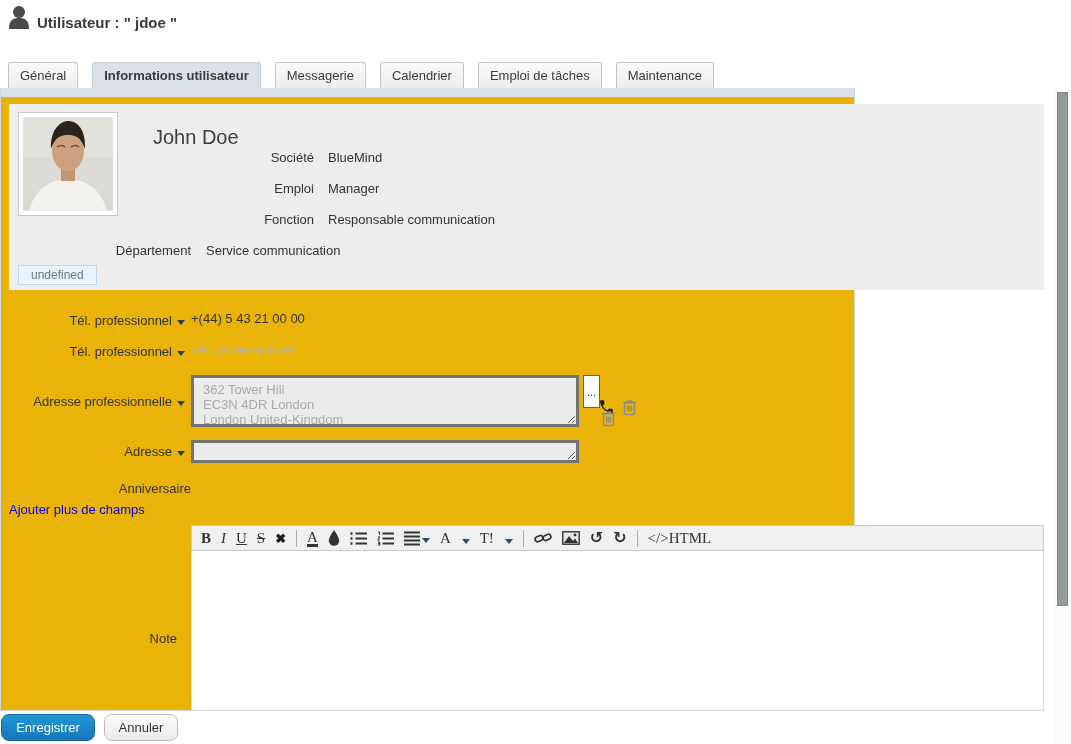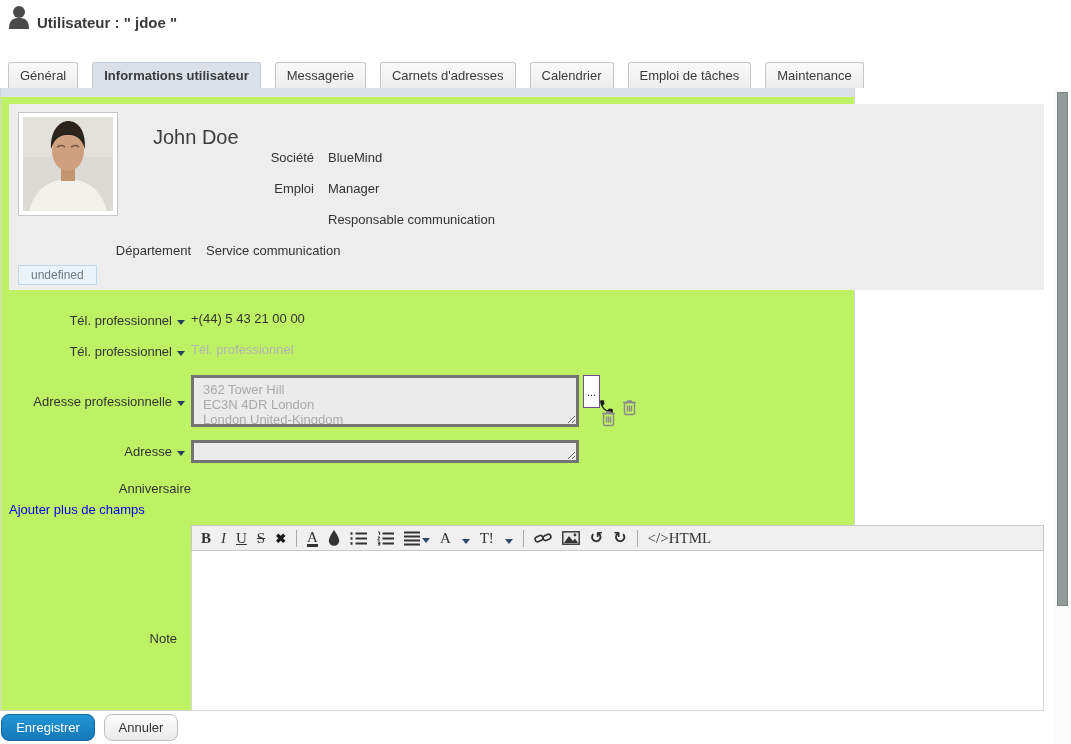--- a/index.html
+++ b/index.html
@@ -12,21 +12,21 @@
   .crumb-title { font-size:15px; font-weight:bold; color:#3a3a3a; padding-bottom:2px; }
 
   
   .tabs { position:absolute; left:8px; top:62px; display:flex; gap:14px; height:26px; }
   .tab { padding:5px 11px 0 11px; height:26px; background:linear-gradient(#fafafa,#ededed);
          border:1px solid #c6c6c6; border-bottom:none; border-radius:3px 3px 0 0;
          font-size:13px; color:#3a3a3a; white-space:nowrap; cursor:pointer; }
   .tab.active { background:#d9e0e8; border-color:#c3ccd4; font-weight:bold; }
 
   
-  .panel { position:absolute; left:0; top:88px; width:855px; height:623px; background:#bef264;
+  .panel { position:absolute; left:0; top:88px; width:855px; height:623px; background:#eab308;
            border-left:1px solid #ccd9e3; border-right:1px solid #ccd9e3; border-bottom:1px solid #d6d6d6; }
   .panel-strip { position:absolute; left:0; top:0; width:100%; height:9px; background:#d9e0e8; }
 
   
   .vcard { position:absolute; left:8px; top:16px; width:1035px; height:186px; background:#ededed; }
   .photo-frame { position:absolute; left:9px; top:8px; width:100px; height:104px; background:#fff;
                  border:1px solid #c6c6c6; padding:4px; }
   .photo-frame svg { display:block; width:90px; height:94px; }
   .vcard-name { position:absolute; left:144px; top:22px; font-size:20px; color:#3c3c3c; }
   .v-label { position:absolute; text-align:right; font-size:13px; color:#333; white-space:nowrap; }
@@ -95,21 +95,20 @@
           <path d="M1 24 C1 15 5 13 11 13 C17 13 21 15 21 24 Z" fill="#4a4a4a"></path>
         </svg>
     </span>
     <span class="crumb-title">Utilisateur : " jdoe "</span>
   </div>
 
   <div class="tabs">
     <div class="tab">Général</div>
     <div class="tab active">Informations utilisateur</div>
     <div class="tab">Messagerie</div>
-    <div class="tab">Carnets d'adresses</div>
     <div class="tab">Calendrier</div>
     <div class="tab">Emploi de tâches</div>
     <div class="tab">Maintenance</div>
   </div>
 
   <div class="panel">
     <div class="panel-strip"></div>
 
     <div class="vcard">
       <div class="photo-frame">
@@ -122,20 +121,21 @@
           <path d="M28 32 C27 12 38 4 45 4 C54 4 63 12 62 32 C58 20 52 18 45 18 C38 18 32 20 28 32 Z" fill="#2b241c"></path>
           <path d="M34 30 q5 -3 8 0" stroke="#6b4f3a" stroke-width="1.5" fill="none"></path>
           <path d="M48 30 q5 -3 8 0" stroke="#6b4f3a" stroke-width="1.5" fill="none"></path>
         </svg>
       </div>
       <div class="vcard-name">John Doe</div>
       <div class="v-label v0l">Société</div>
       <div class="v-value v0v">BlueMind</div>
       <div class="v-label v1l">Emploi</div>
       <div class="v-value v1v">Manager</div>
+      <div class="v-label v2l">Fonction</div>
       <div class="v-value v2v">Responsable communication</div>
       <div class="v-label v3l">Département</div>
       <div class="v-value v3v">Service communication</div>
       <div class="badge">undefined</div>
     </div>
 
     <div class="frow-label" style="top:225px;">
       <span>Tél. professionnel</span><span class="caret"></span>
     </div>
     <input class="phone-value" style="top: 223px;" value="+(44) 5 43 21 00 00">

